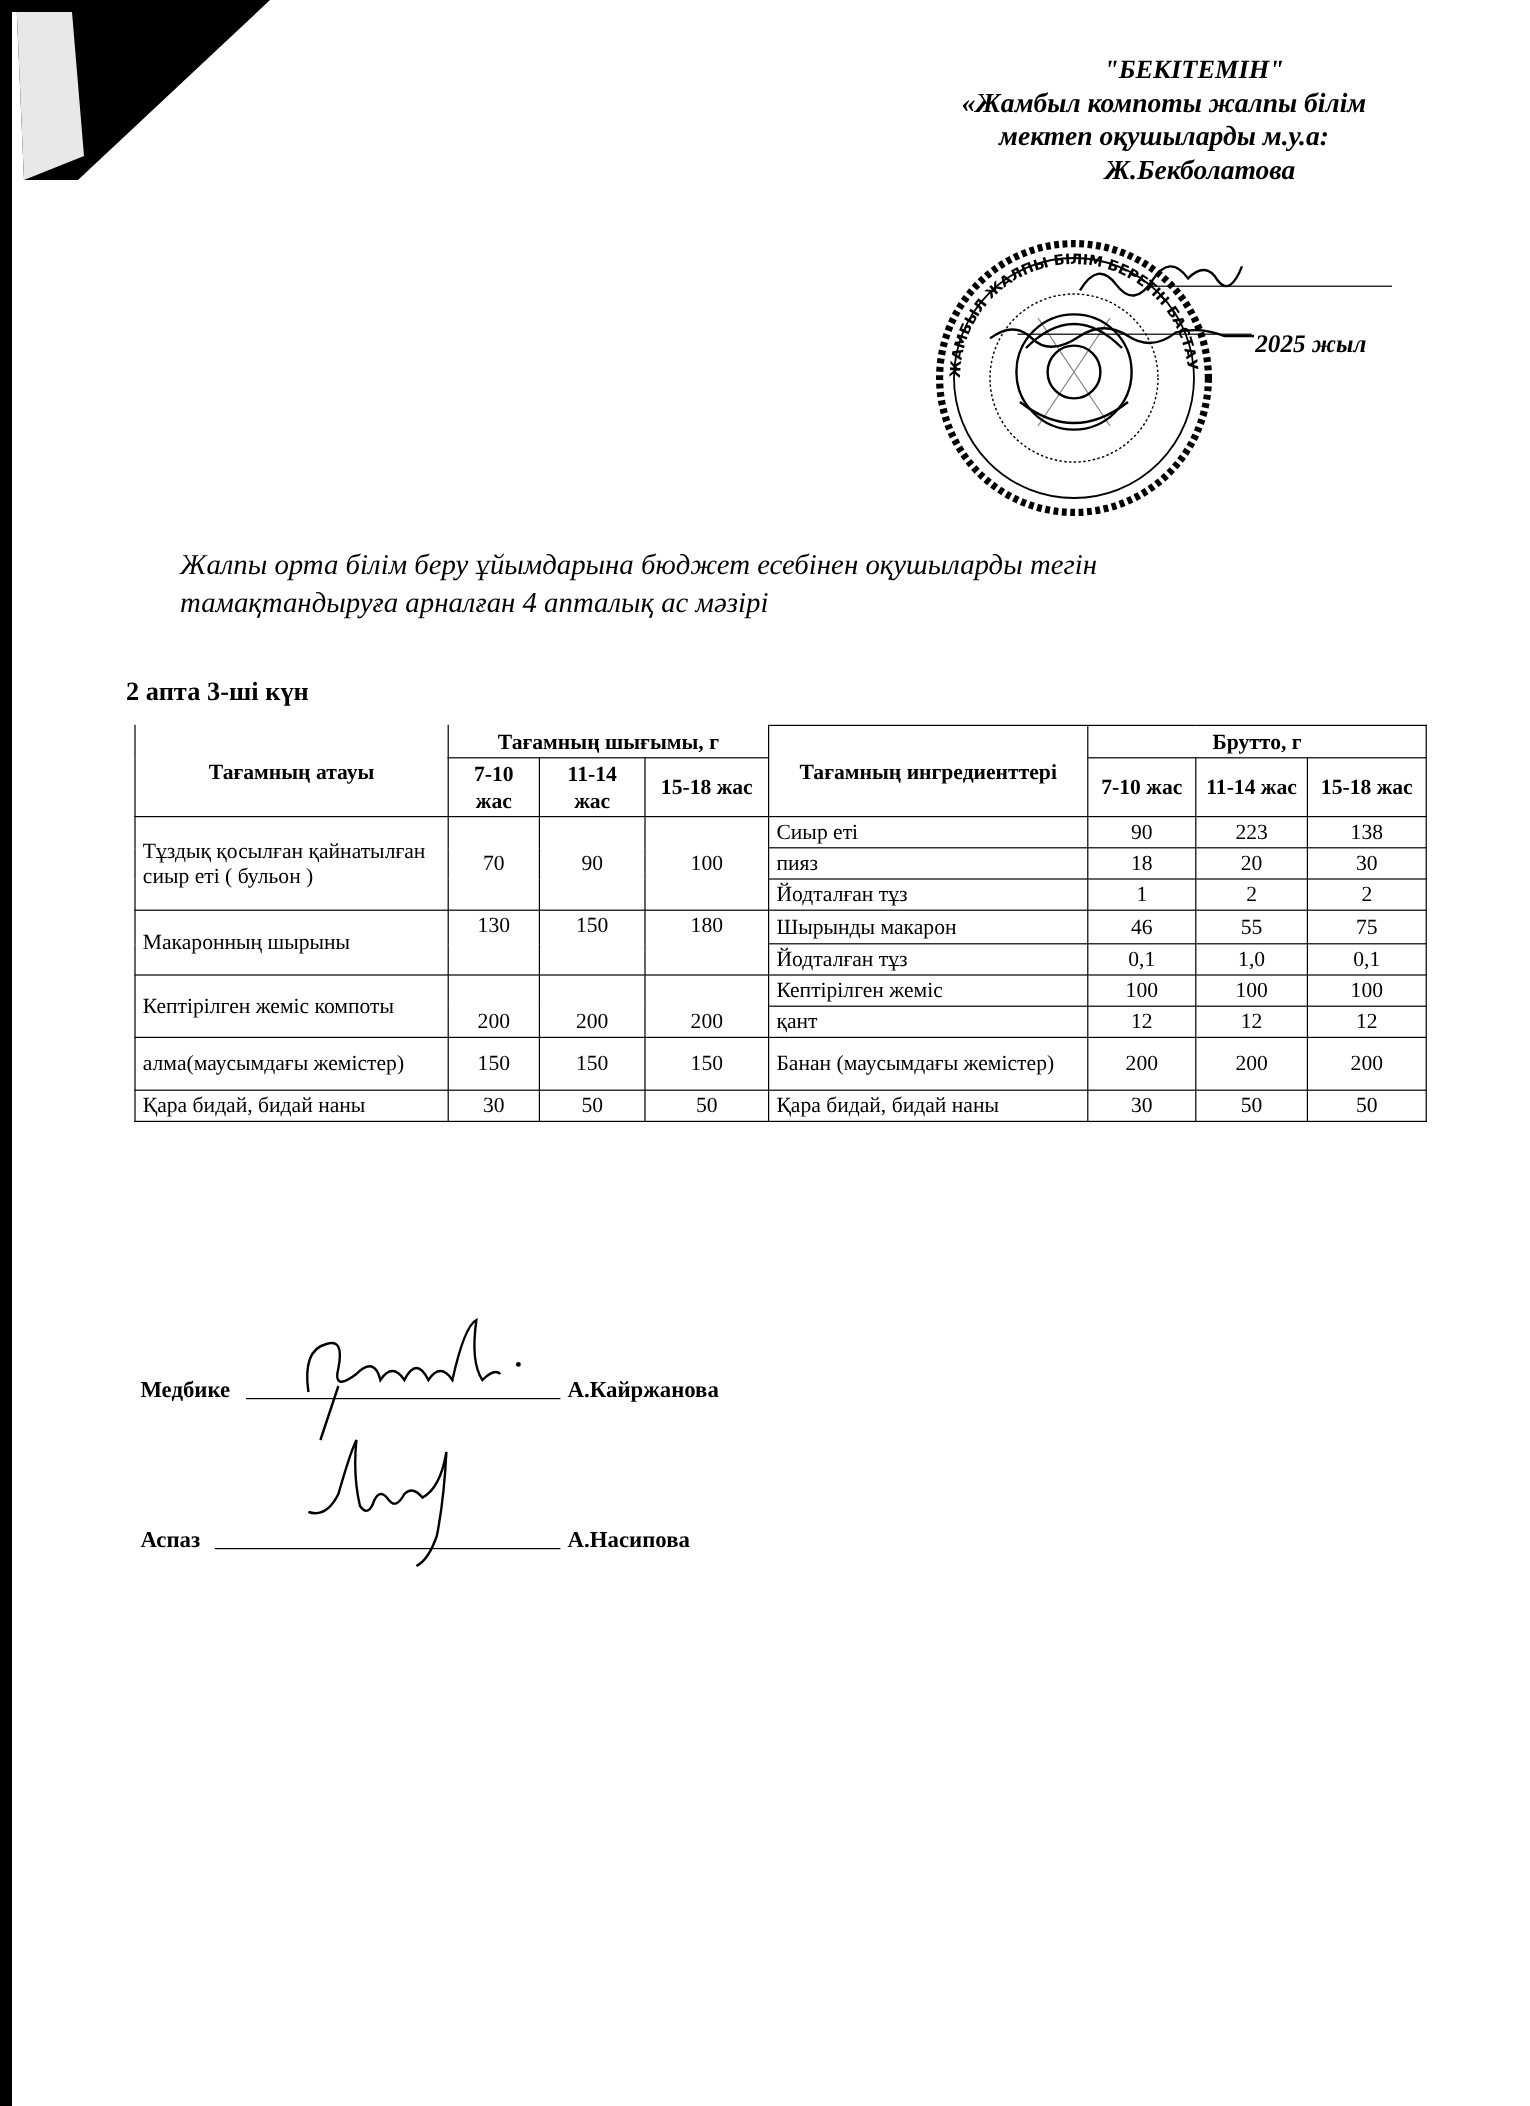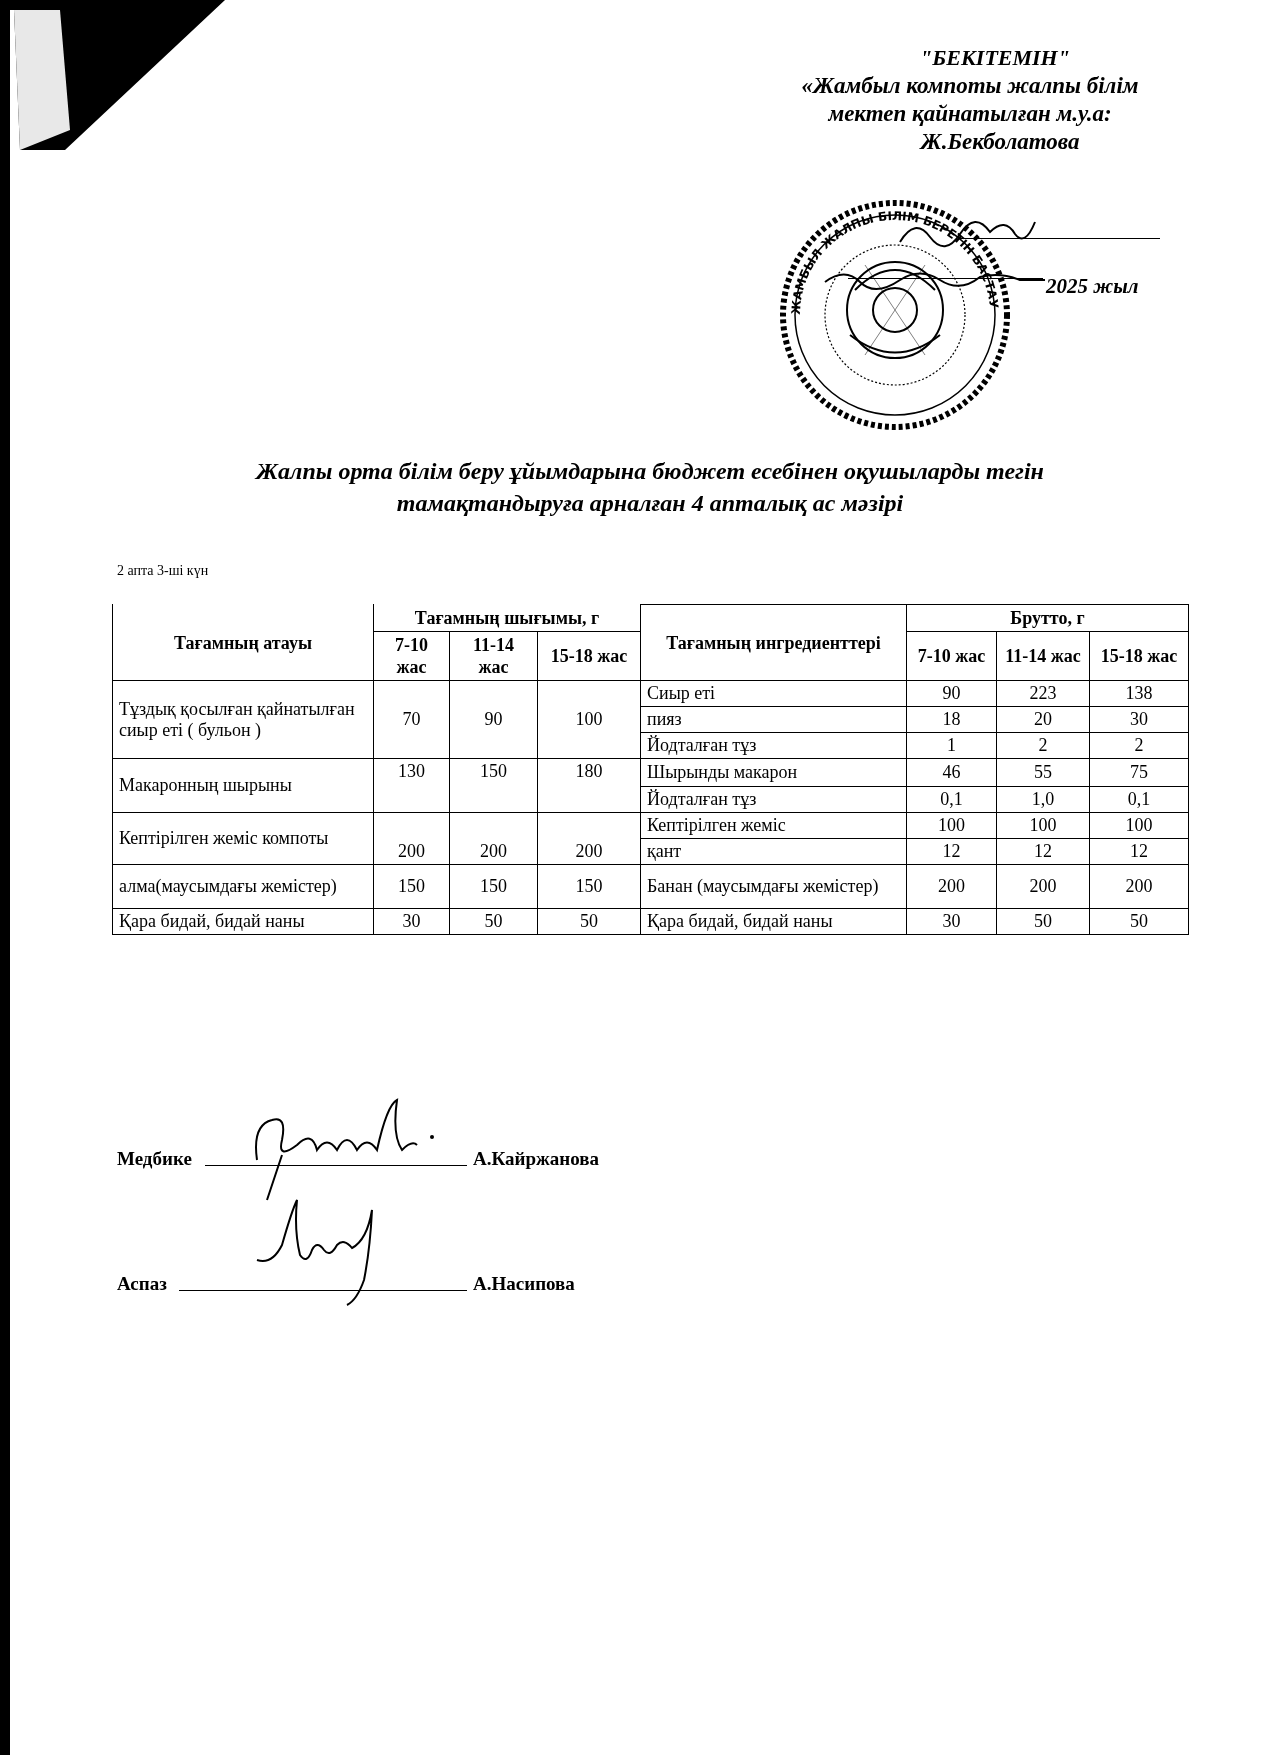--- a/index.html
+++ b/index.html
@@ -21,25 +21,25 @@
     position: absolute; left: 960px; top: 238px; width: 200px; border-top: 1.5px solid #000;
   }
   .date-line {
     position: absolute; left: 848px; top: 278px; width: 195px; border-top: 1.5px solid #000;
   }
   .date-year {
     position: absolute; left: 1046px; top: 274px; font-weight: bold; font-style: italic; font-size: 21px;
   }
   .stamp { position: absolute; left: 770px; top: 195px; width: 250px; height: 240px; }
   .doc-title {
-    position: absolute; left: 150px; top: 455px; width: 1000px; text-align: center;
-    font-weight: bold; font-style: italic; font-size: 24px; line-height: 32px;
+    position: absolute; left: 150px; top: 455px; width: 1000px; 
+    font-weight: normal; font-style: italic; font-size: 24px; line-height: 32px;
   }
   .day-label {
-    position: absolute; left: 117px; top: 563px; font-weight: normal; font-size: 14px;
+    position: absolute; left: 105px; top: 563px; font-weight: bold; font-size: 22px;
   }
   table.menu {
     position: absolute; left: 112px; top: 604px; border-collapse: collapse;
     font-size: 18px;
   }
   table.menu td, table.menu th {
     border: 1.5px solid #000; padding: 2px 6px; vertical-align: middle;
   }
   table.menu th { font-weight: bold; text-align: center; line-height: 22px; }
   table.menu td.num { text-align: center; }
@@ -64,21 +64,21 @@
 
 <div class="scan-left"></div>
 <svg class="scan-corner" viewBox="0 0 230 160">
   <polygon points="0,0 225,0 65,150 20,150 14,10 0,10" fill="#000"></polygon>
   <polygon points="14,10 60,10 70,130 20,150" fill="#e8e8e8"></polygon>
 </svg>
 
 <div class="approve">
   <div class="l1">"БЕКІТЕМІН"</div>
   <div class="l2">«Жамбыл компоты жалпы білім</div>
-  <div class="l4">мектеп қайнатылған м.у.а:</div>
+  <div class="l4">мектеп оқушыларды м.у.а:</div>
   <div class="l5">Ж.Бекболатова</div>
 </div>
 
 <svg class="stamp" viewBox="0 0 250 240">
   <circle cx="125" cy="120" r="112" fill="none" stroke="#000" stroke-width="6" stroke-dasharray="4 3"></circle>
   <circle cx="125" cy="120" r="100" fill="none" stroke="#000" stroke-width="1.5"></circle>
   <circle cx="125" cy="120" r="70" fill="none" stroke="#000" stroke-width="1.2" stroke-dasharray="2 2"></circle>
   <circle cx="125" cy="115" r="48" fill="none" stroke="#000" stroke-width="2"></circle>
   <circle cx="125" cy="115" r="22" fill="none" stroke="#000" stroke-width="2"></circle>
   <path d="M85 95 Q125 55 165 95" fill="none" stroke="#000" stroke-width="2"></path>

